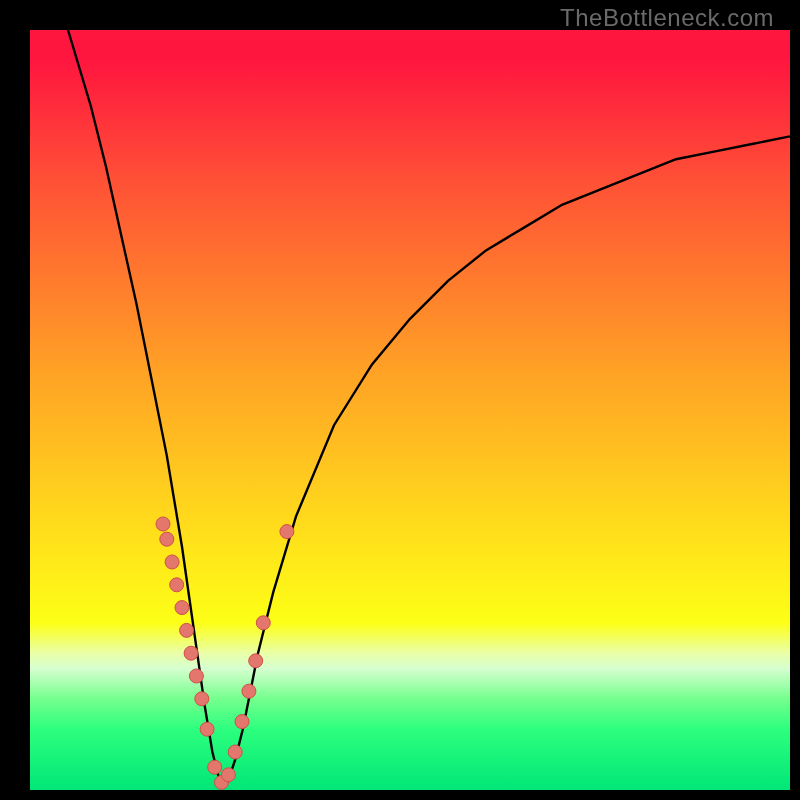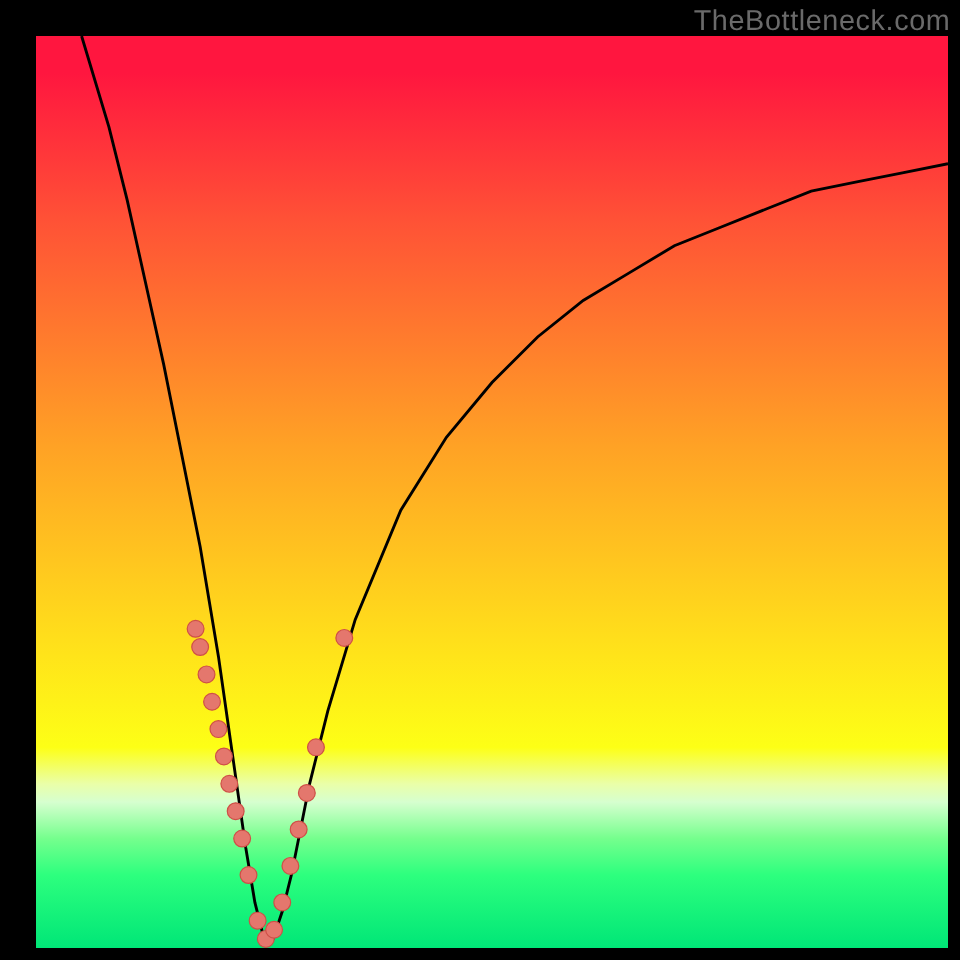--- a/index.html
+++ b/index.html
@@ -34,21 +34,21 @@
       #eaffa8 82%,
       #d6ffcf 84%,
       #75ff8d 88%,
       #2dff7e 92%,
       #00e677 100%
     );
   }
   .watermark {
     position: absolute;
     top: 4px;
-    right: 8px;
+    right: 26px;
     color: #6a6a6a;
     font-size: 24px;
     font-weight: 400;
     letter-spacing: 0.5px;
     user-select: none;
   }
   svg.overlay {
     position: absolute;
     left: 0;
     top: 0;

